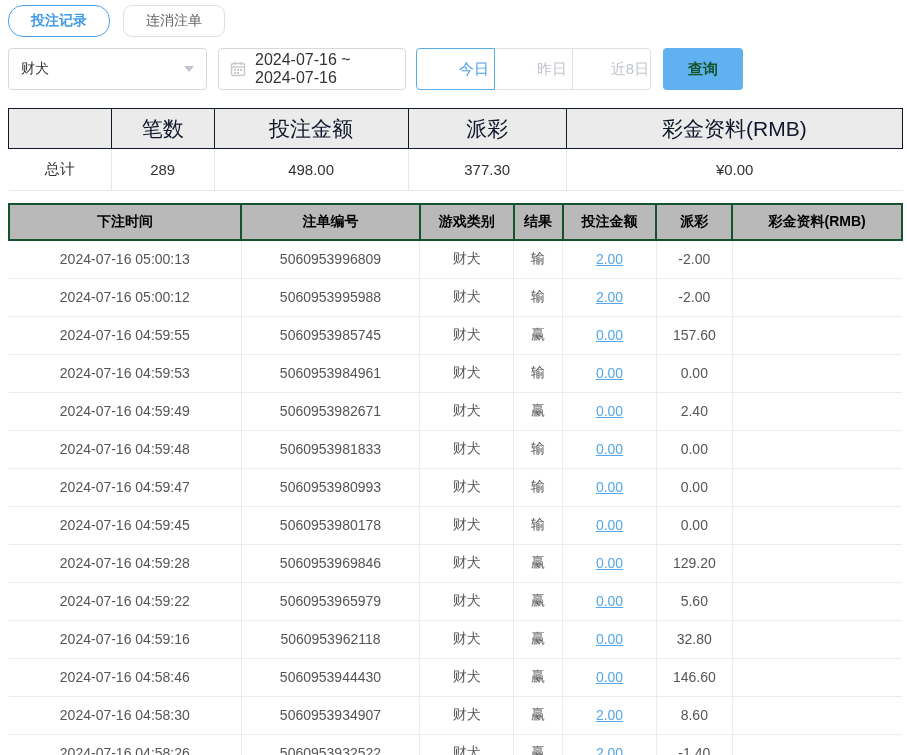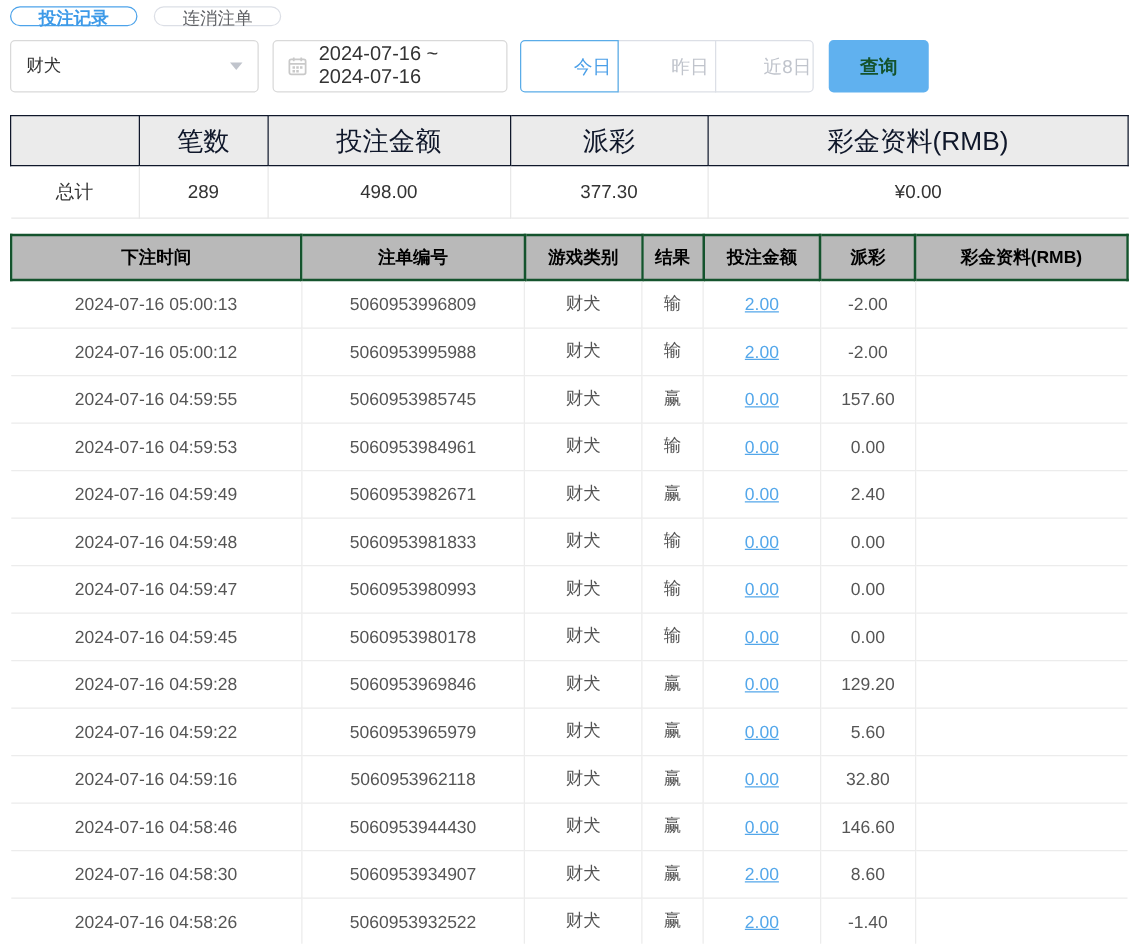--- a/index.html
+++ b/index.html
@@ -7,21 +7,21 @@
   body {
     width: 907px; height: 755px; overflow: hidden;
     font-family: "Liberation Sans", "DejaVu Sans", sans-serif;
     color: #555;
   }
   .page { padding: 4px 4px 0 8px; }
 
   
   .tabs { display: flex; gap: 13px; margin-top: 1px; }
   .tab {
-    height: 16px; padding: 0 22px; display: inline-flex; 
+    height: 32px; padding: 0 22px; display: inline-flex; align-items: center;
     background: #fff; border: 1px solid #dcdfe6; border-radius: 9px;
     font-size: 14px; color: #606266; cursor: pointer;
   }
   .tab.active { border-color: #4da3ea; color: #3d9ae8; border-radius: 15px; font-weight: 700; }
 
   
   .filters { display: flex; align-items: center; margin-top: 11px; }
   .select {
     width: 199px; height: 42px; border: 1px solid #d9d9d9; border-radius: 4px;
     display: flex; align-items: center; padding: 0 12px; font-size: 14px; color: #333;

